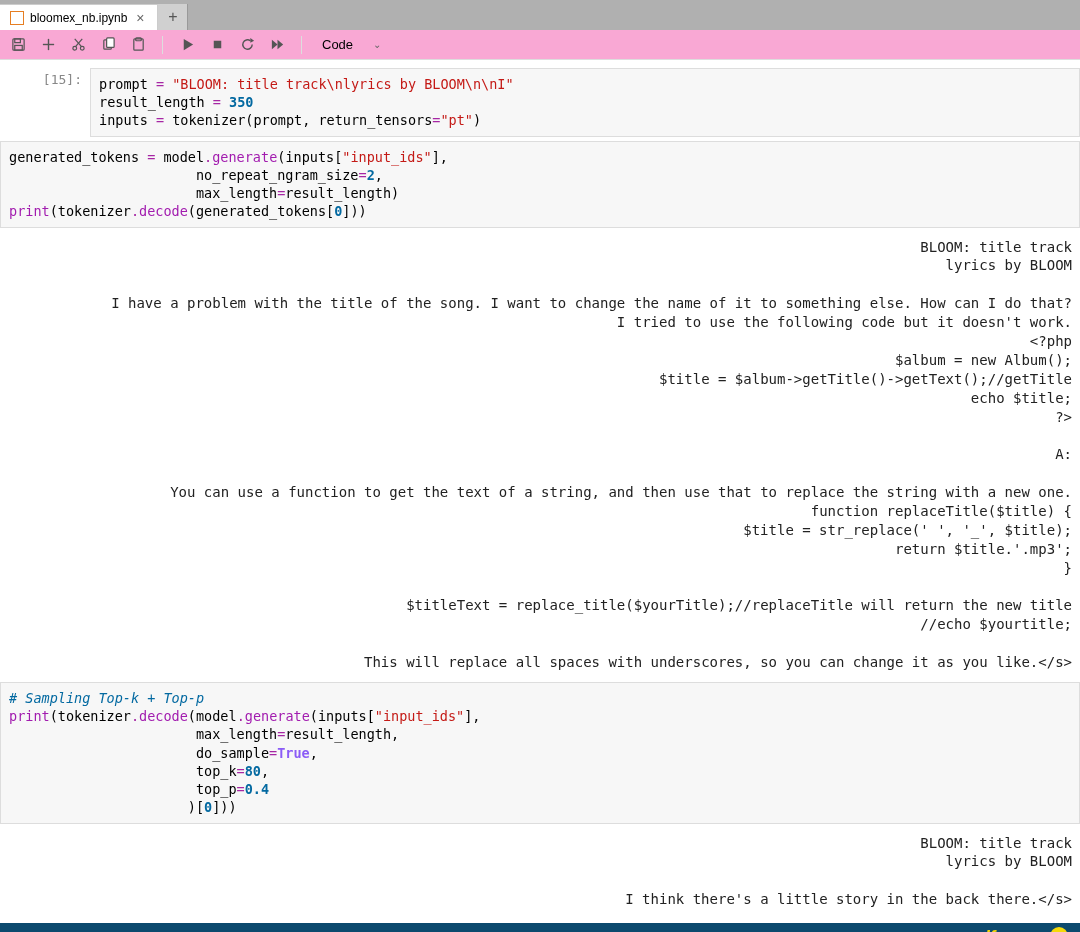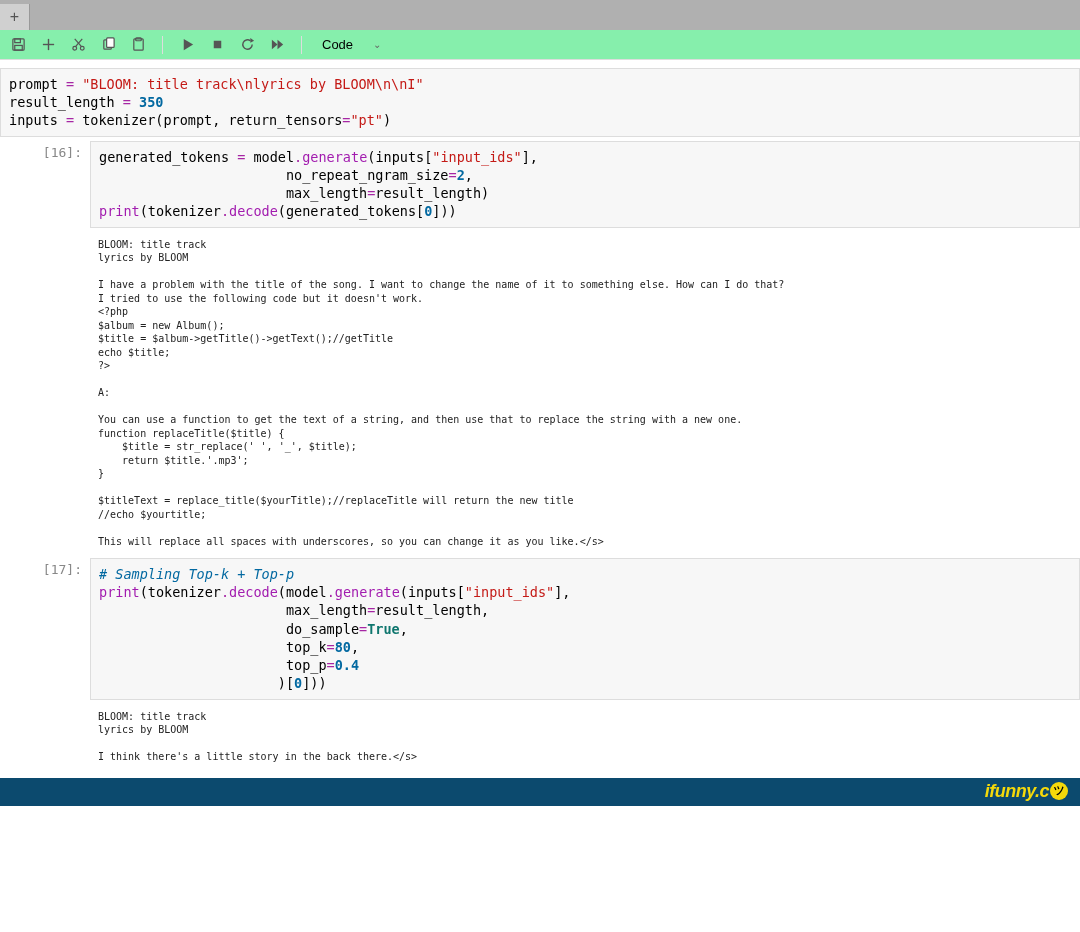--- a/index.html
+++ b/index.html
@@ -3,46 +3,51 @@
 <meta charset="utf-8">
 <style>
 * { margin: 0; padding: 0; box-sizing: border-box; }
 body { font-family: -apple-system, BlinkMacSystemFont, "Segoe UI", Helvetica, Arial, sans-serif; font-size: 13px; background: #fff; width: 1080px; }
 .topbar { background: #b0b0b0; height: 2px; }
 .tab-area { background: #b0b0b0; display: flex; height: 28px; align-items: flex-end; }
 .tab { background: #fff; height: 26px; display: flex; align-items: center; padding: 0 10px; gap: 6px; border-top: 1px solid #ccc; border-right: 1px solid #ccc; font-size: 12px; }
 .tab-icon { width: 14px; height: 14px; border: 1.5px solid #e67e22; display: inline-block; }
 .tab-close { width: 14px; height: 14px; display: flex; align-items: center; justify-content: center; color: #666; cursor: pointer; font-size: 14px; }
 .tab-plus { width: 30px; height: 26px; background: #d0d0d0; display: flex; align-items: center; justify-content: center; color: #555; font-size: 16px; border-right: 1px solid #999; }
-.toolbar { height: 30px; display: flex; align-items: center; gap: 14px; padding: 0 10px; border-bottom: 1px solid #ddd; background: #86efac; }
+.toolbar { height: 30px; display: flex; align-items: center; gap: 14px; padding: 0 10px; border-bottom: 1px solid #ddd; background: #f9a8d4; }
 .toolbar-btn { width: 16px; height: 16px; display: flex; align-items: center; justify-content: center; color: #555; cursor: pointer; }
 .toolbar-sep { width: 1px; height: 18px; background: #ddd; margin: 0 2px; }
 .celltype { font-size: 13px; padding: 2px 4px; display: flex; align-items: center; gap: 20px; cursor: pointer; }
 .chevron { font-size: 10px; color: #666; }
 .notebook { padding: 4px 0; }
 .cell { display: flex; margin: 4px 0; }
 .prompt { width: 90px; text-align: right; padding: 4px 8px 0 0; font-family: "SF Mono", Monaco, Menlo, Consolas, monospace; font-size: 13px; color: #888; flex-shrink: 0; }
 .input-area { flex: 1; background: #f7f7f7; border: 1px solid #ddd; padding: 6px 8px; font-family: "SF Mono", Monaco, Menlo, Consolas, monospace; font-size: 13.5px; line-height: 1.35; white-space: pre; overflow-x: auto; }
-.output-area { flex: 1; padding: 6px 8px; font-family: "SF Mono", Monaco, Menlo, Consolas, monospace; font-size: 10px; line-height: 1.35; white-space: pre-wrap; color: #222; }
+.output-area { flex: 1; padding: 6px 8px; font-family: "SF Mono", Monaco, Menlo, Consolas, monospace; font-size: 14px; line-height: 1.35; white-space: pre-wrap; color: #222; text-align: right; }
 .c-op { color: #a626a4; }
 .c-str { color: #c41a16; }
 .c-num { color: #0369a1; font-weight: bold; }
 .c-func { color: #a21caf; }
-.c-kw { color: #0f766e; font-weight: bold; }
+.c-kw { color: #8b5cf6; font-weight: bold; }
 .c-comment { color: #0369a1; font-style: italic; }
 .footer { background: #0c4a6e; height: 28px; display: flex; align-items: center; justify-content: flex-end; padding: 0 12px; color: #f5d90a; font-family: Arial; font-weight: bold; font-style: italic; font-size: 18px; letter-spacing: -0.5px; }
 .footer .o-face { display: inline-flex; align-items: center; justify-content: center; width: 18px; height: 18px; border-radius: 50%; background: #f5d90a; color: #000; font-size: 11px; font-style: normal; margin-left: 1px; position: relative; top: -1px; }
 svg { width: 15px; height: 15px; }
 </style>
 </head>
 <body>
 
 <div class="topbar"></div>
 
 <div class="tab-area">
+  <div class="tab">
+    <span class="tab-icon"></span>
+    <span>bloomex_nb.ipynb</span>
+    <span class="tab-close">×</span>
+  </div>
   <div class="tab-plus">+</div>
 </div>
 
 <div class="toolbar">
   <span class="toolbar-btn">
       <svg viewBox="0 0 16 16" fill="none" stroke="currentColor" stroke-width="1.3">
         <rect x="2" y="2" width="12" height="12" rx="1"></rect>
         <rect x="4" y="2" width="6" height="4"></rect>
         <rect x="4" y="9" width="8" height="5"></rect>
       </svg>
@@ -99,27 +104,27 @@
   <span class="toolbar-sep"></span>
   <span class="celltype">
     <span>Code</span>
     <span class="chevron">⌄</span>
   </span>
 </div>
 
 <div class="notebook">
 
   <div class="cell">
+    <div class="prompt">[15]:</div>
     <div class="input-area">prompt <span class="c-op">=</span> <span class="c-str">"BLOOM: title track\nlyrics by BLOOM\n\nI"</span>
 result_length <span class="c-op">=</span> <span class="c-num">350</span>
 inputs <span class="c-op">=</span> tokenizer(prompt, return_tensors<span class="c-op">=</span><span class="c-str">"pt"</span>)</div>
   </div>
 
   <div class="cell">
-    <div class="prompt">[16]:</div>
     <div class="input-area">generated_tokens <span class="c-op">=</span> model<span class="c-op">.</span><span class="c-func">generate</span>(inputs[<span class="c-str">"input_ids"</span>],
                        no_repeat_ngram_size<span class="c-op">=</span><span class="c-num">2</span>,
                        max_length<span class="c-op">=</span>result_length)
 <span class="c-func">print</span>(tokenizer<span class="c-op">.</span><span class="c-func">decode</span>(generated_tokens[<span class="c-num">0</span>]))</div>
   </div>
   <div class="cell">
     <div class="prompt"></div>
     <div class="output-area">BLOOM: title track
 lyrics by BLOOM
 
@@ -139,21 +144,20 @@
     return $title.'.mp3';
 }
 
 $titleText = replace_title($yourTitle);//replaceTitle will return the new title
 //echo $yourtitle;
 
 This will replace all spaces with underscores, so you can change it as you like.&lt;/s&gt;</div>
   </div>
 
   <div class="cell">
-    <div class="prompt">[17]:</div>
     <div class="input-area"><span class="c-comment"># Sampling Top-k + Top-p</span>
 <span class="c-func">print</span>(tokenizer<span class="c-op">.</span><span class="c-func">decode</span>(model<span class="c-op">.</span><span class="c-func">generate</span>(inputs[<span class="c-str">"input_ids"</span>],
                        max_length<span class="c-op">=</span>result_length,
                        do_sample<span class="c-op">=</span><span class="c-kw">True</span>,
                        top_k<span class="c-op">=</span><span class="c-num">80</span>,
                        top_p<span class="c-op">=</span><span class="c-num">0.4</span>
                       )[<span class="c-num">0</span>]))</div>
   </div>
   <div class="cell">
     <div class="prompt"></div>

